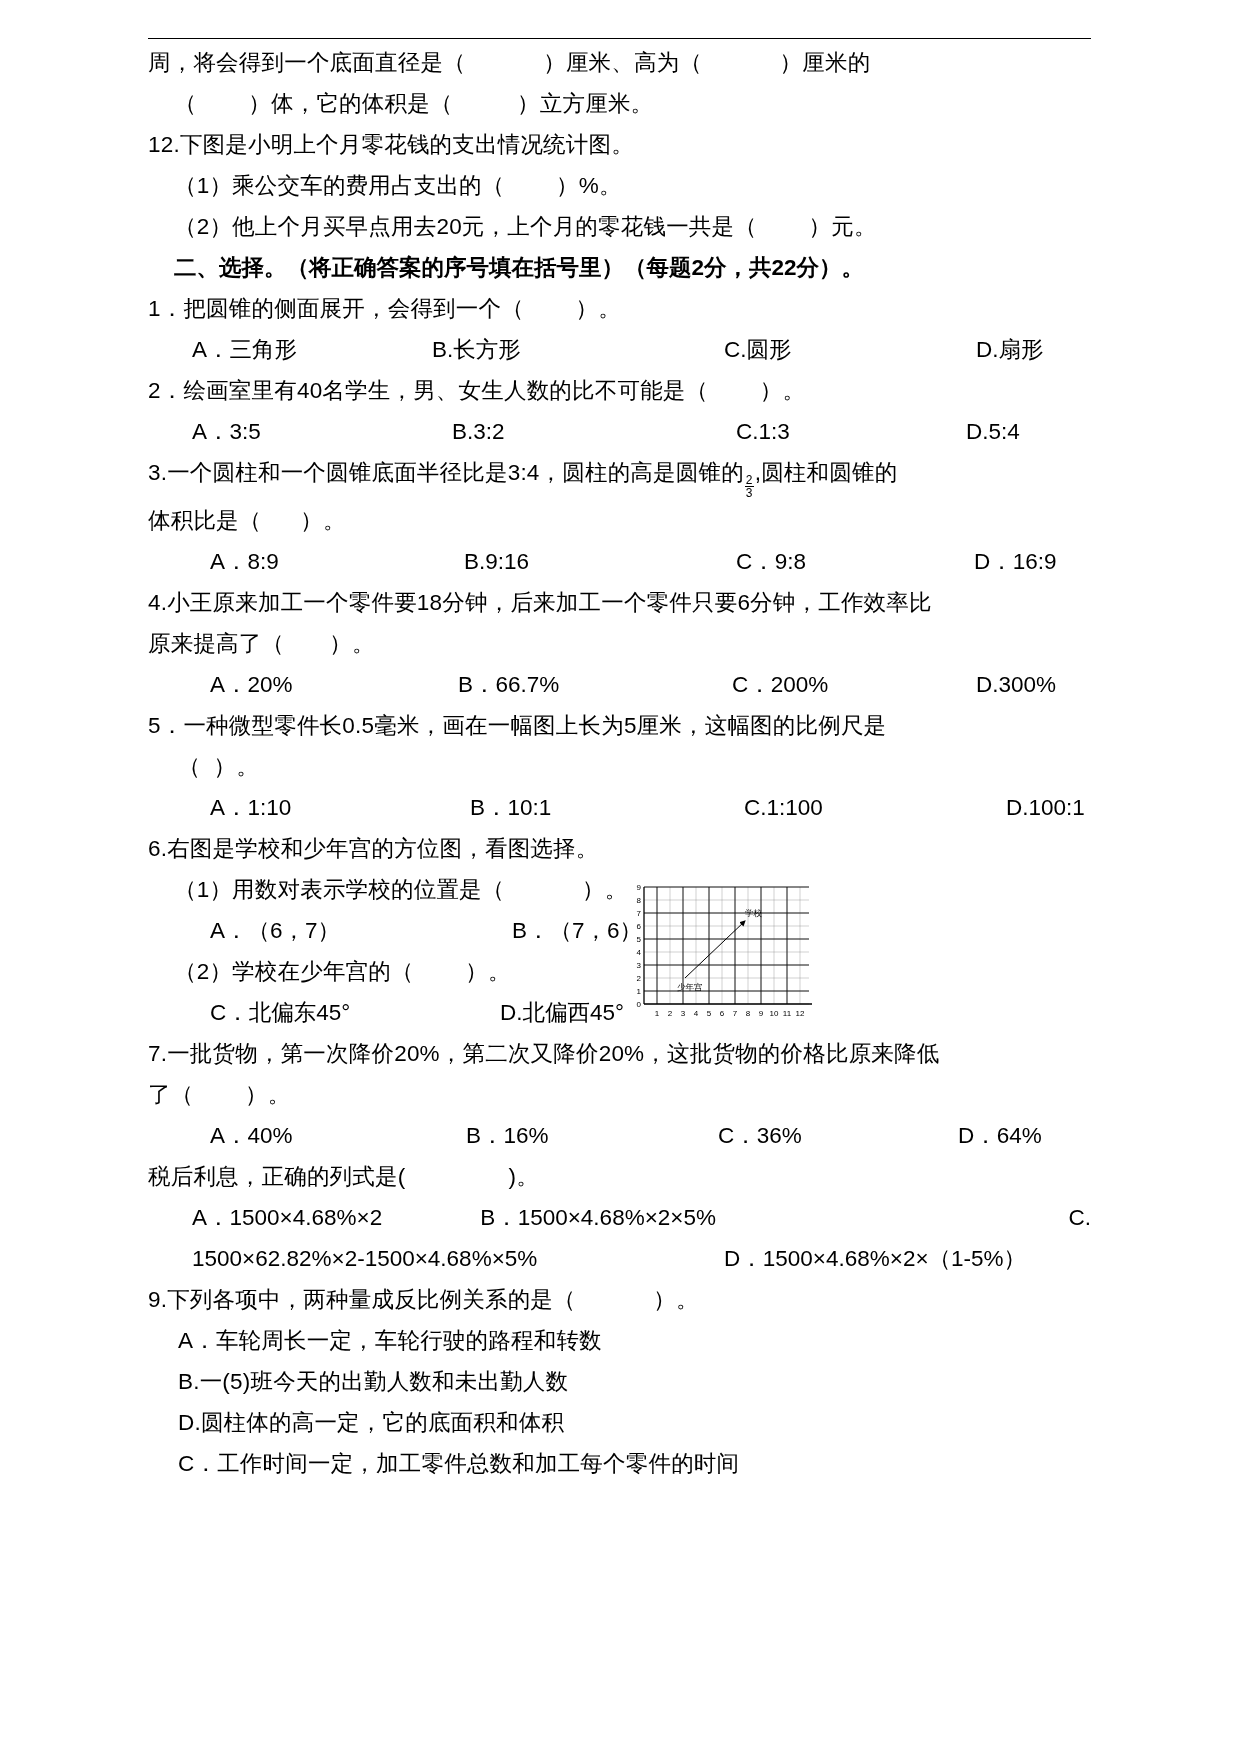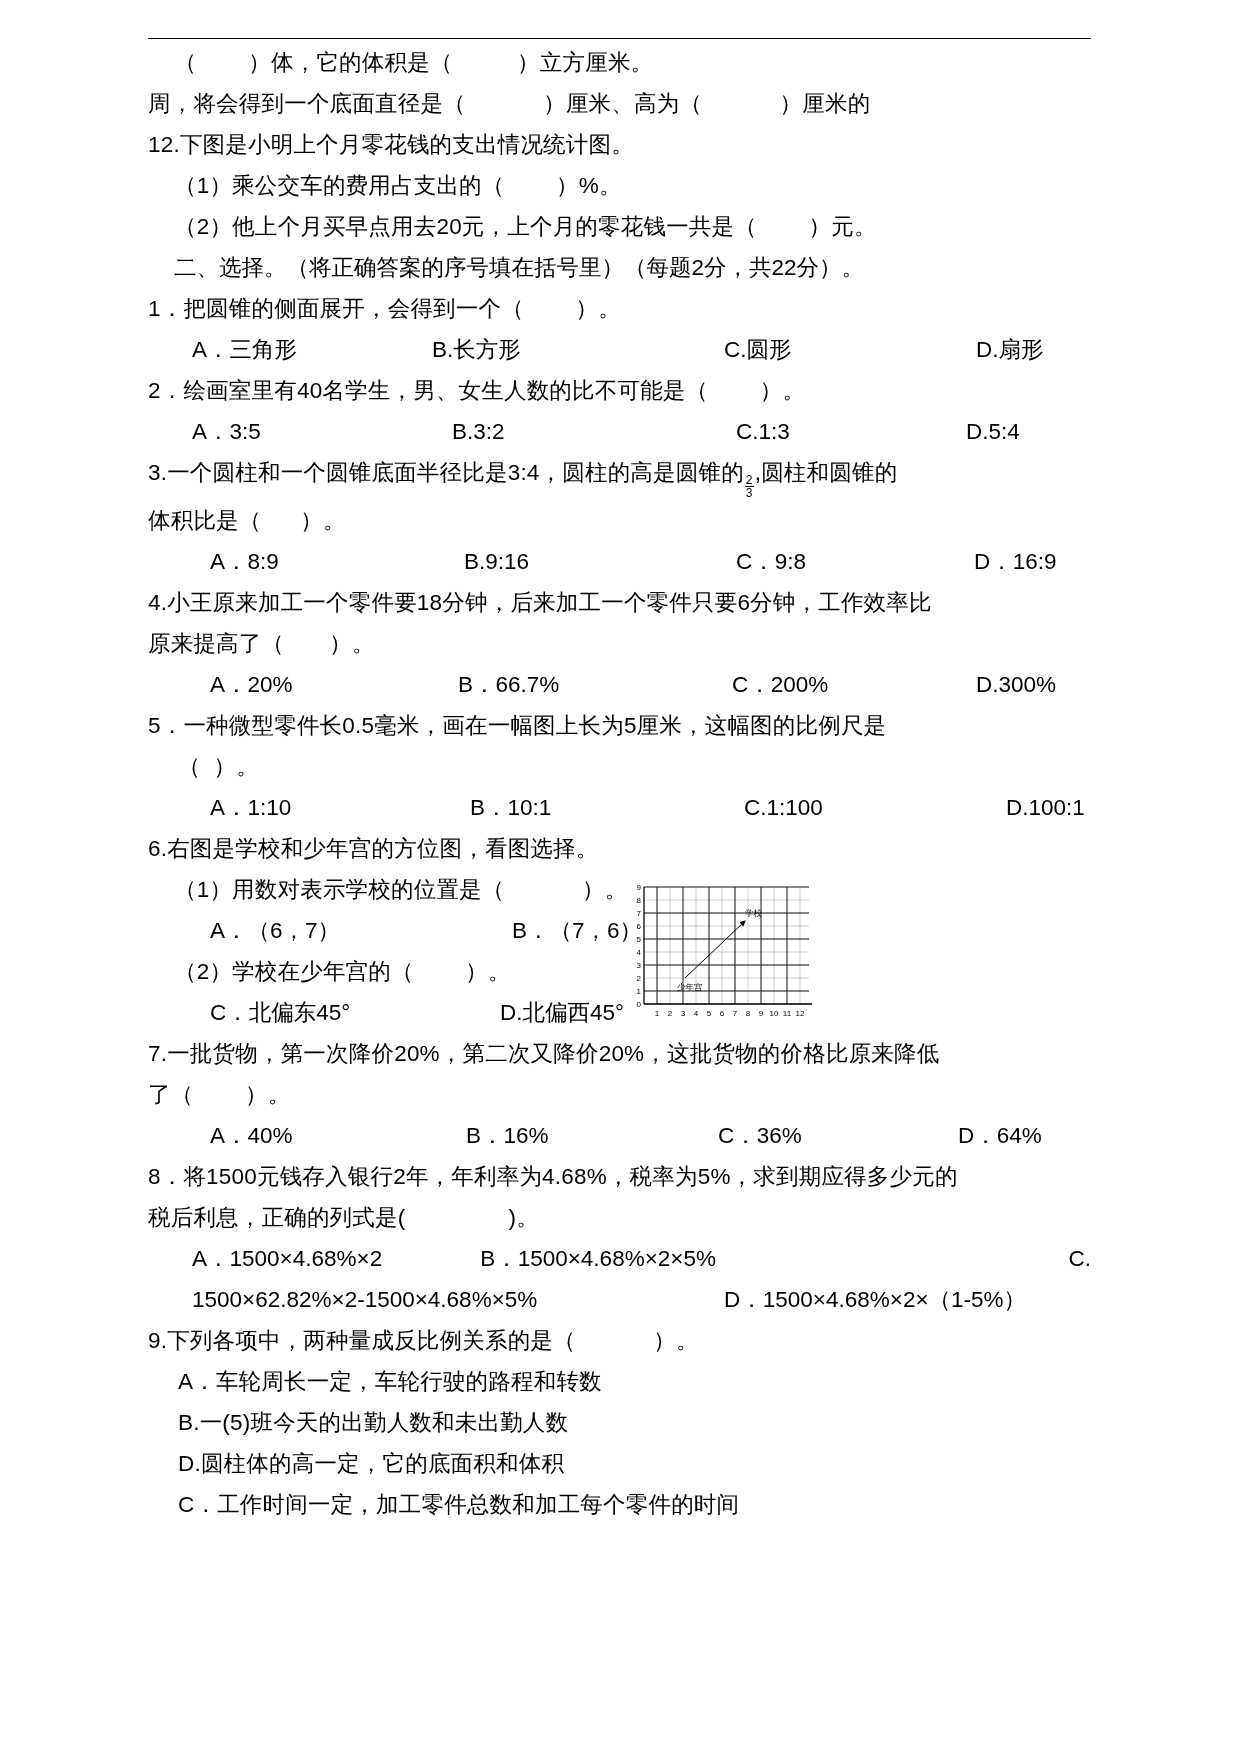--- a/index.html
+++ b/index.html
@@ -35,21 +35,21 @@
   .line {
     font-size: 22.5px;
     line-height: 41px;
     letter-spacing: 0.2px;
     white-space: pre;
     font-family: "Liberation Sans", "DejaVu Sans", sans-serif;
   }
   .indent1 { padding-left: 26px; }
   .indent2 { padding-left: 30px; }
   .bold {
-    font-weight: normal;
+    font-weight: bold;
     letter-spacing: 0px;
   }
   .opts {
     display: flex;
     font-size: 22.5px;
     line-height: 41px;
     white-space: pre;
   }
   .opt { flex: 0 0 auto; margin-left: 44px; }
   .frac {
@@ -77,22 +77,22 @@
 </style>
 </head>
 <body>
 
 <div class="page">
 
   <div class="rule"></div>
 
   <div class="body-text">
 
+    <div class="line">周，将会得到一个底面直径是（            ）厘米、高为（            ）厘米的</div>
     <div class="line indent1">（        ）体，它的体积是（          ）立方厘米。</div>
-    <div class="line">周，将会得到一个底面直径是（            ）厘米、高为（            ）厘米的</div>
     <div class="line">12.下图是小明上个月零花钱的支出情况统计图。</div>
     <div class="line indent1">（1）乘公交车的费用占支出的（        ）%。</div>
     <div class="line indent1">（2）他上个月买早点用去20元，上个月的零花钱一共是（        ）元。</div>
 
     <div class="line bold indent1">二、选择。（将正确答案的序号填在括号里）（每题2分，共22分）。</div>
 
     <div class="line">1．把圆锥的侧面展开，会得到一个（        ）。</div>
     <div class="opts">
       <span class="opt" style="width:196px">A．三角形</span>
       <span class="opt" style="width:248px">B.长方形</span>
@@ -149,21 +149,20 @@
 
     <div class="line">7.一批货物，第一次降价20%，第二次又降价20%，这批货物的价格比原来降低</div>
     <div class="line">了（        ）。</div>
     <div class="opts" style="padding-left:18px">
       <span class="opt" style="width:212px">A．40%</span>
       <span class="opt" style="width:208px">B．16%</span>
       <span class="opt" style="width:196px">C．36%</span>
       <span class="opt">D．64%</span>
     </div>
 
-    <div class="line">8．将1500元钱存入银行2年，年利率为4.68%，税率为5%，求到期应得多少元的</div>
     <div class="line">税后利息，正确的列式是(                )。</div>
     <div class="opts" style="justify-content:flex-start">
       <span class="opt">A．1500×4.68%×2</span>
       <span class="opt" style="margin-right:auto;margin-left:98px">B．1500×4.68%×2×5%</span>
       <span class="opt">C.</span>
     </div>
     <div class="opts">
       <span class="opt" style="width:488px">1500×62.82%×2-1500×4.68%×5%</span>
       <span class="opt">D．1500×4.68%×2×（1-5%）</span>
     </div>

